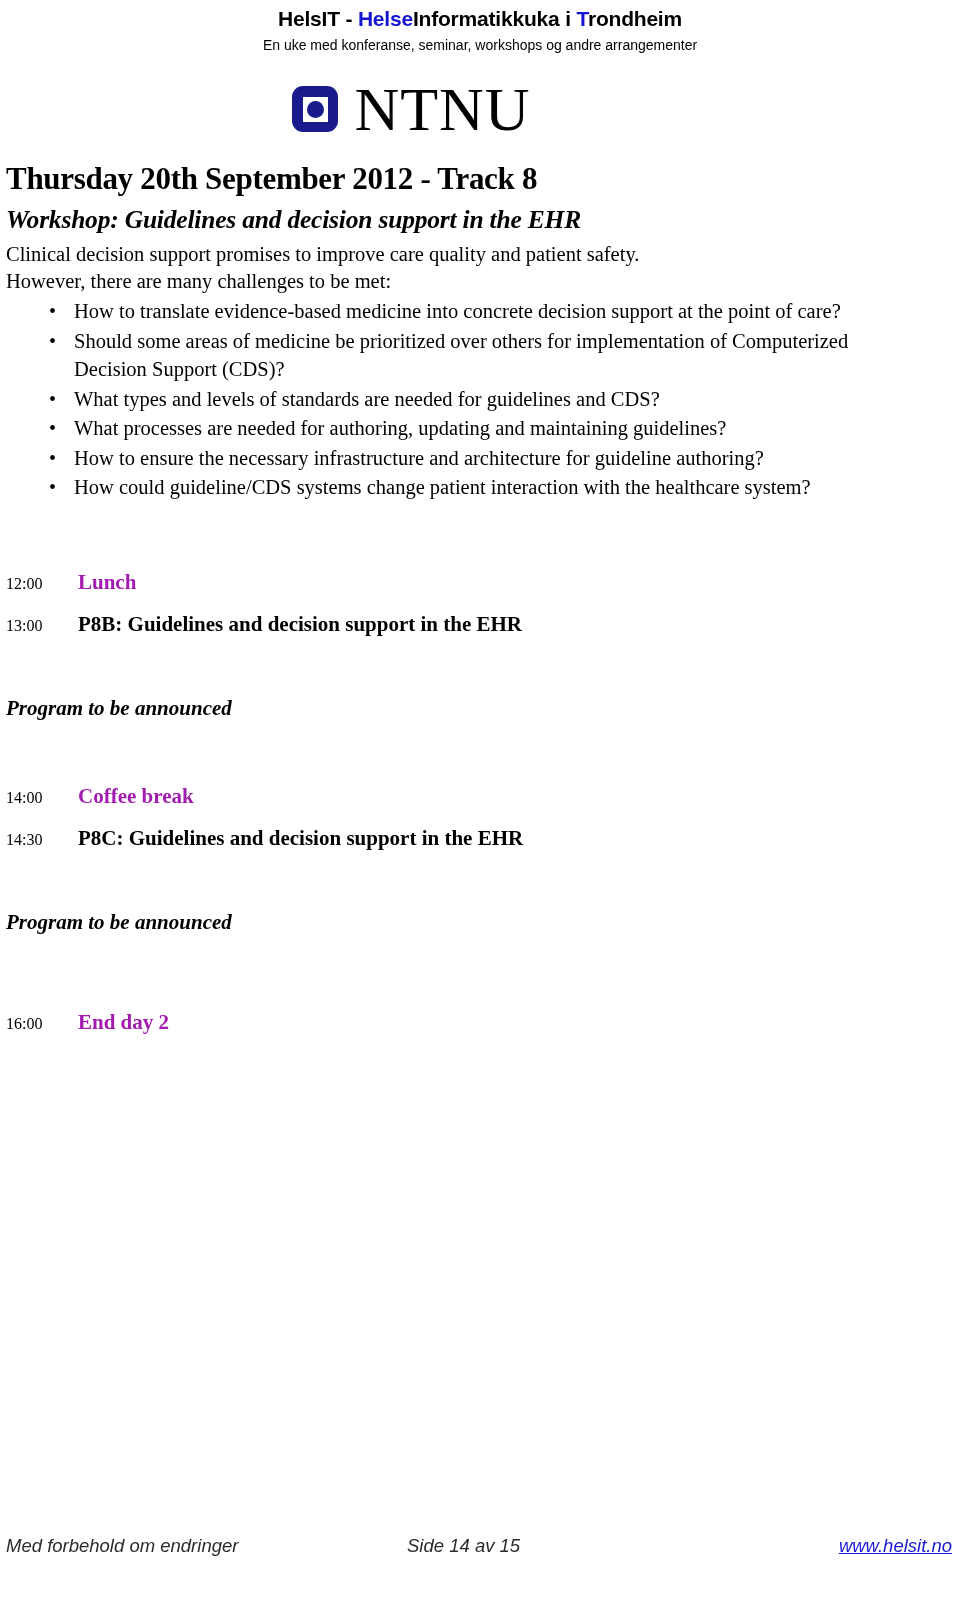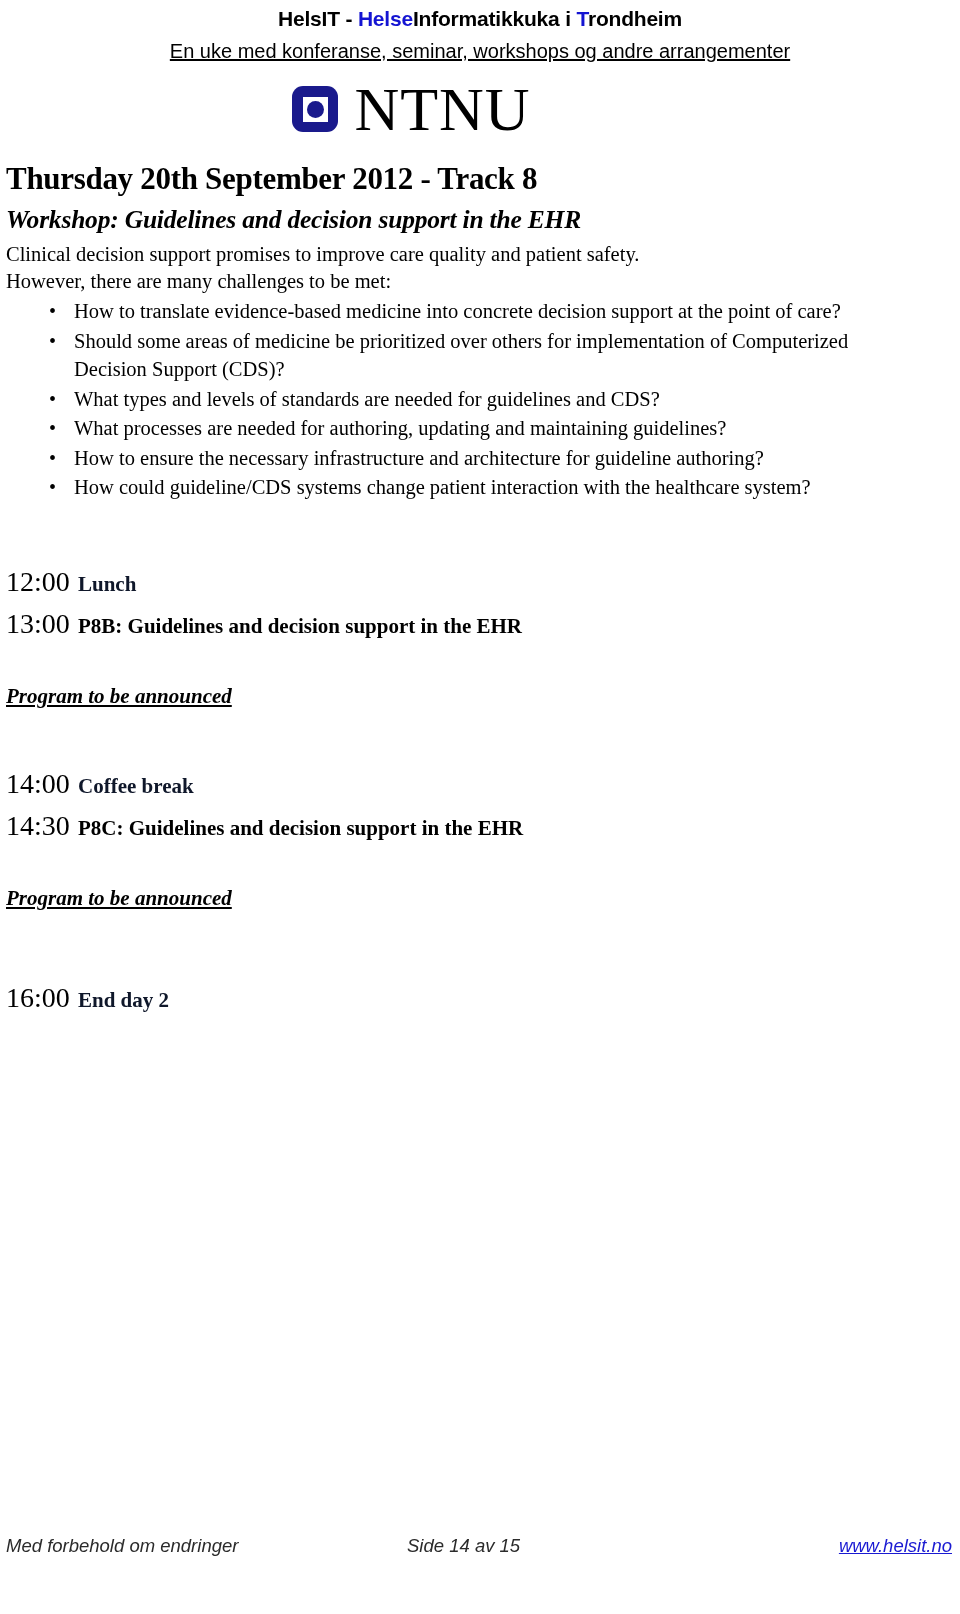--- a/index.html
+++ b/index.html
@@ -26,26 +26,25 @@
     font-family: "Liberation Sans", "DejaVu Sans", sans-serif;
   }
   .banner-title {
     font-size: 21px;
     font-weight: bold;
     letter-spacing: -0.2px;
     line-height: 26px;
     white-space: nowrap;
   }
   .banner-sub {
-    font-size: 20px;
+    font-size: 14px;
     font-weight: normal;
     line-height: 24px;
-    margin-top: 7px;
+    margin-top: 1px;
     white-space: nowrap;
-    text-decoration: underline;
   }
   .blue-brand { color: #1414d2; }
 
   
   .logo-row {
     position: absolute;
     top: 78px;
     left: 0;
     width: 823px;
     display: flex;
@@ -153,34 +152,33 @@
   .sched-row {
     display: flex;
     align-items: baseline;
     font-size: 21px;
     line-height: 40px;
   }
   .sched-time {
     width: 72px;
     flex: none;
     font-weight: normal;
-    font-size: 28px;
+    font-size: 16px;
   }
   .sched-label {
     font-weight: bold;
     font-size: 21px;
   }
-  .sched-label.blue { color: #0f172a; }
+  .sched-label.blue { color: #a21caf; }
   .tba {
     font-size: 21px;
     font-weight: bold;
     font-style: italic;
     line-height: 40px;
-    margin-top: 30px;
-    text-decoration: underline;
+    margin-top: 42px;
   }
   .gap-a { height: 48px; }
   .gap-b { height: 60px; }
 
   
   .footer {
     position: absolute;
     left: 0;
     top: 1535px;
     width: 960px;

